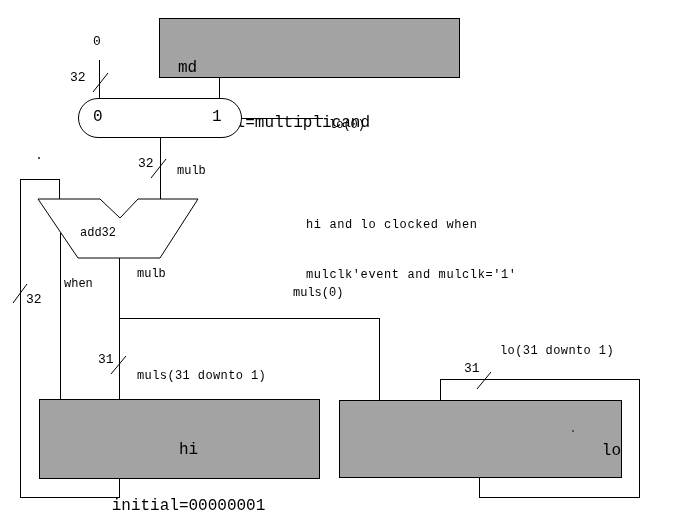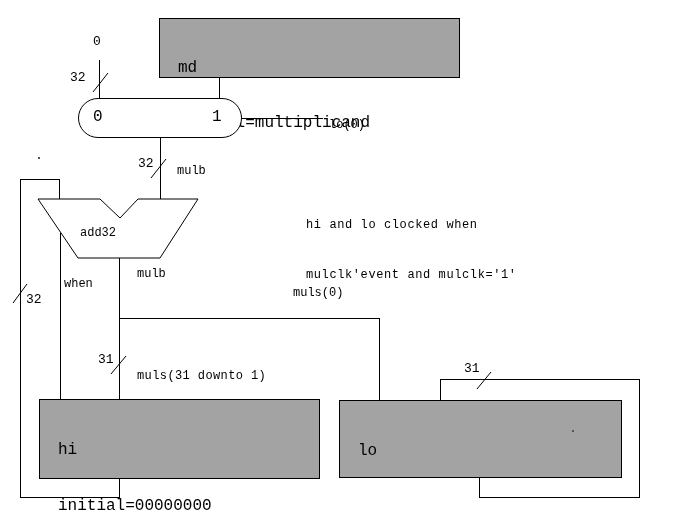--- a/index.html
+++ b/index.html
@@ -26,22 +26,22 @@
     border: 1px solid #000000;
     background: #a3a3a3;
     box-sizing: border-box;
     font-size: 16px;
     padding: 4px 0 0 18px;
     white-space: pre;
   }
   .regbox .bline { line-height: 20px; }
   .box-md { left: 159px; top: 18px; width: 301px; height: 60px; }
   .box-md .bline { line-height: 19px; }
-  .box-hi { left: 39px; top: 399px; width: 281px; height: 80px; }
-  .box-lo { left: 339px; top: 400px; width: 283px; height: 78px; }
+  .box-hi { left: 39px; top: 399px; width: 281px; height: 80px; text-align: center; }
+  .box-lo { left: 339px; top: 400px; width: 283px; height: 78px; text-align: right; }
   .mux {
     position: absolute;
     left: 78px; top: 98px;
     width: 164px; height: 40px;
     border: 1px solid #000000;
     border-radius: 20px;
     background: #ffffff;
     box-sizing: border-box;
     font-size: 16px;
   }
@@ -107,21 +107,21 @@
     </g>
   </svg>
 
   <div class="regbox box-md">
     <div class="bline">md</div>
     <div class="bline">initial=multiplicand</div>
   </div>
 
   <div class="regbox box-hi">
     <div class="bline">hi</div>
-    <div class="bline">initial=00000000</div>
+    <div class="bline">initial=00000001</div>
     
   </div>
 
   <div class="regbox box-lo">
     <div class="bline">lo</div>
     
   </div>
 
   <div class="mux">
     <span class="port p0">0</span>
@@ -136,20 +136,21 @@
   <div class="lbl-sm" style="left:26px; top:294px;">32</div>
   <div class="lbl-sm" style="left:98px; top:354px;">31</div>
   <div class="lbl-sm" style="left:464px; top:363px;">31</div>
 
   <div class="lbl" style="left:329px; top:118px;">lo(0)</div>
   <div class="lbl" style="left:177px; top:164px;font-family:Liberation Mono, monospace;">mulb</div>
   <div class="lbl" style="left:64px; top:277px;">when</div>
   <div class="lbl" style="left:137px; top:267px;">mulb</div>
   <div class="lbl" style="left:277px; top:286px;padding-left:16px;">muls(0)</div>
   <div class="lbl wide" style="left:137px; top:369px;text-align:center;">muls(31 downto 1)</div>
+  <div class="lbl wide" style="left:500px; top:344px;">lo(31 downto 1)</div>
 
   <div class="lbl annot" style="left:298px; top:185px;margin-left:8px;">
     <div class="aline">hi and lo clocked when</div>
     <div class="aline">mulclk'event and mulclk='1'</div>
   </div>
 
   <div class="dot" style="left:38px; top:157px;"></div>
   <div class="dot" style="left:572px; top:430px;"></div>
 
 </div>

